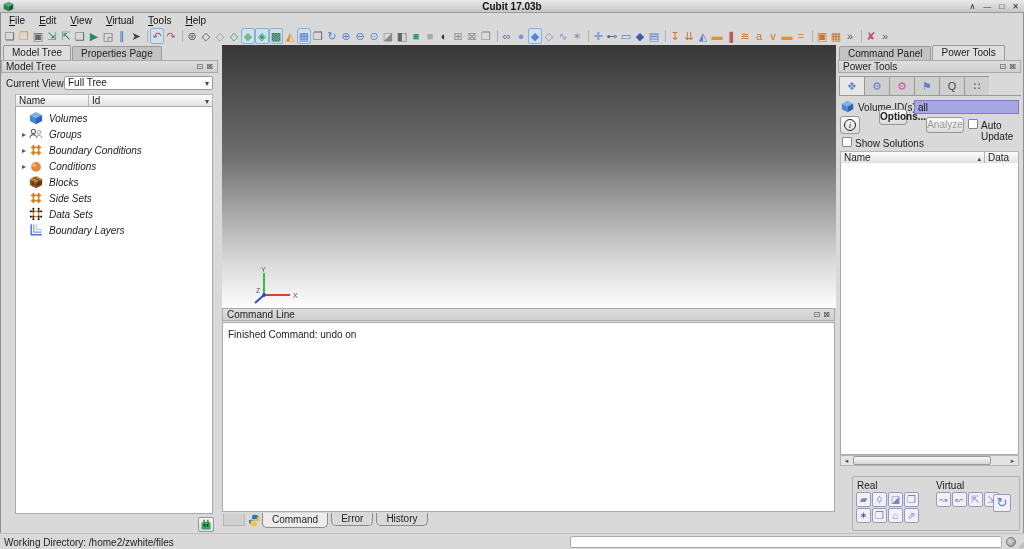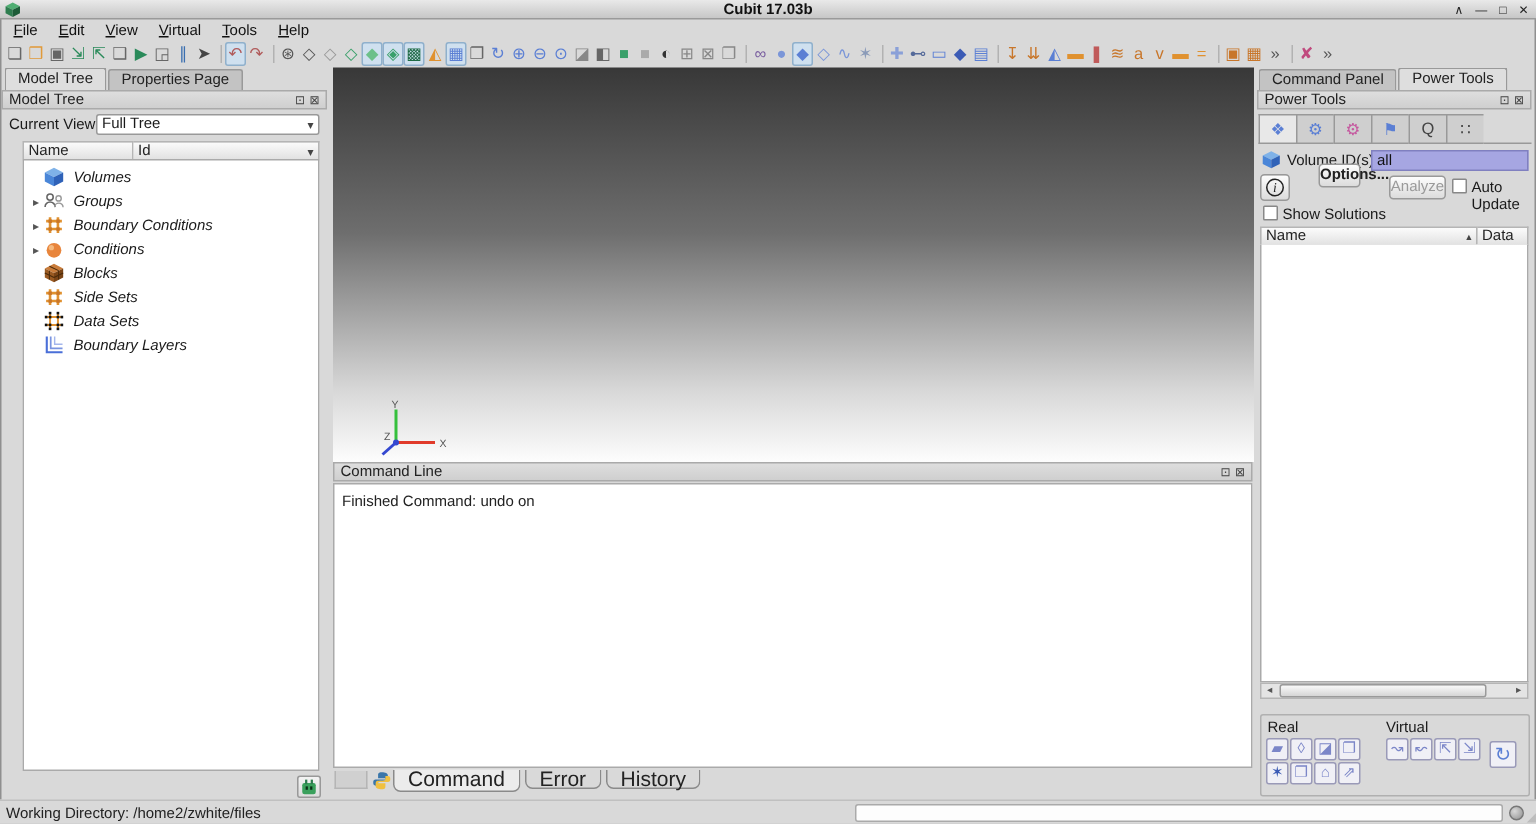--- a/index.html
+++ b/index.html
@@ -75,21 +75,21 @@
   #triad { position:absolute; left:28px; top:220px; }
   #cmd-header { position:absolute; left:0; right:1px; top:263px; }
   #cmd-text { position:absolute; left:0; right:1px; top:277px; bottom:21px; background:#fff;
               border:1px solid #aaa; padding:4px 5px; font-size:10px; color:#222; line-height:16px; }
   .caret { display:inline-block; width:1px; height:10px; background:#111; vertical-align:-1px; }
   #cmd-tabrow { position:absolute; left:0; right:0; bottom:0; height:20px; display:flex; align-items:flex-start; }
   #cmd-spacer { width:22px; height:12px; margin:1px 2px 0 1px; background:#d0d0d0; border:1px solid #b5b5b5; border-top:none; }
   #python-btn { width:15px; height:15px; margin-top:0; display:flex; align-items:center; justify-content:center; }
   #python-btn svg { width:13px; height:13px; }
   .ctab { border:1px solid #8a8a8a; border-top:none; border-radius:0 0 5px 5px; padding:0 9px;
-          font-size:14px; background:#d9d9d9; height:13px; line-height:12px; margin-right:3px; color:#222; }
+          font-size:10px; background:#d9d9d9; height:13px; line-height:12px; margin-right:3px; color:#222; }
   .ctab.active { background:#ececec; height:15px; line-height:13px; }
 
   
   #right-panel { position:absolute; left:838px; width:185px; top:45px; bottom:16px; }
   #rp-tabs { position:absolute; left:1px; top:0; }
   #rp-header { position:absolute; left:0; right:2px; top:15px; }
   #rp-tooltabs { position:absolute; left:1px; right:2px; top:31px; height:20px; display:flex; }
   .ttab { width:25px; height:20px; border:1px solid #999; border-right:none; background:#cfcfcf;
           display:flex; align-items:center; justify-content:center; font-size:11px; }
   .ttab.active { background:#e8e8e8; }
@@ -112,21 +112,21 @@
   #rp-col-name { flex:1; position:relative; }
   #rp-col-name .sort { position:absolute; right:3px; top:1px; font-size:7px; color:#444; }
   #rp-col-data { width:34px; border-left:none; }
   #rp-table-body { position:absolute; left:2px; right:4px; top:118px; bottom:78px; background:#fff; border:1px solid #aaa; border-top:none; }
   #rp-hscroll { position:absolute; left:2px; right:4px; top:410px; height:11px; background:#e4e4e4; border:1px solid #b5b5b5; }
   #rp-hscroll .sarrow { position:absolute; top:0; width:11px; height:9px; font-size:7px; color:#555; text-align:center; line-height:9px; }
   #rp-hscroll .left { left:0; }
   #rp-hscroll .right { right:0; }
   #rp-hscroll .thumb { position:absolute; left:12px; width:138px; top:0; height:9px;
                        background:linear-gradient(#fafafa,#d5d5d5); border:1px solid #9a9a9a; border-radius:2px; }
-  #rp-groupbox { position:absolute; left:2px; right:3px; top:431px; height:55px; border:1px solid #b0b0b0; border-radius:2px; }
+  #rp-groupbox { position:absolute; left:14px; right:3px; top:431px; height:55px; border:1px solid #b0b0b0; border-radius:2px; }
   #rp-real-label { position:absolute; left:4px; top:3px; font-size:10px; }
   #rp-virtual-label { position:absolute; left:83px; top:3px; font-size:10px; }
   .rgrid { position:absolute; display:flex; flex-wrap:wrap; width:66px; gap:1px; }
   #rp-real-grid { left:3px; top:15px; }
   #rp-virtual-grid { left:83px; top:15px; width:66px; }
   .rbtn { width:15px; height:15px; border:1px solid #9a9ab8; background:#f0f0f6; border-radius:2px;
           display:flex; align-items:center; justify-content:center; font-size:10px; }
   #rp-refresh-btn { position:absolute; right:8px; top:17px; width:18px; height:18px; border:1px solid #9a9ab8;
                     background:#f0f0f6; border-radius:2px; text-align:center; font-size:13px; line-height:16px; color:#5b7fd4; }
 

